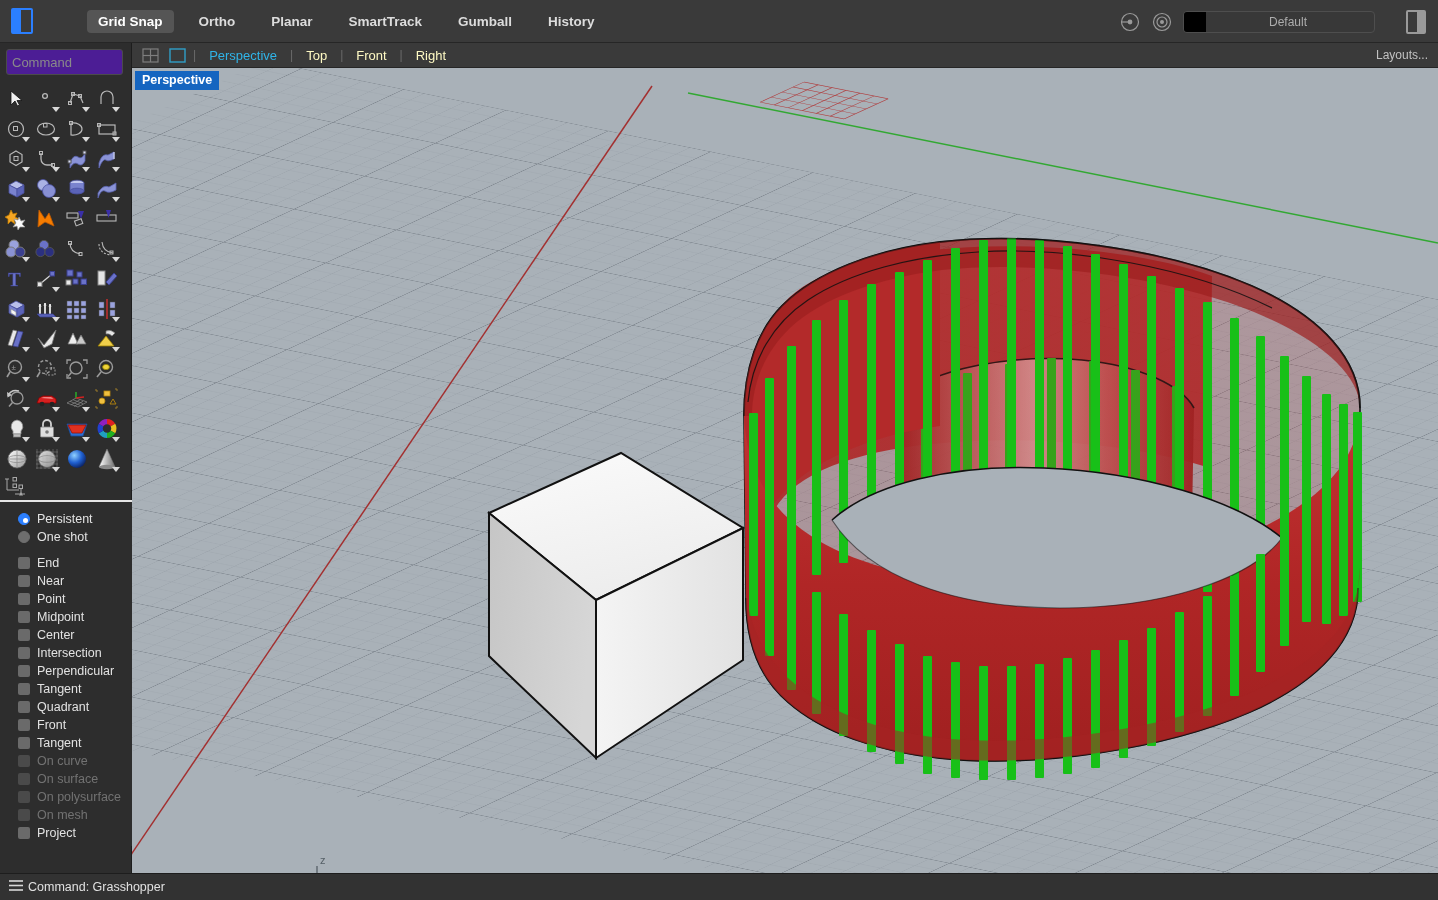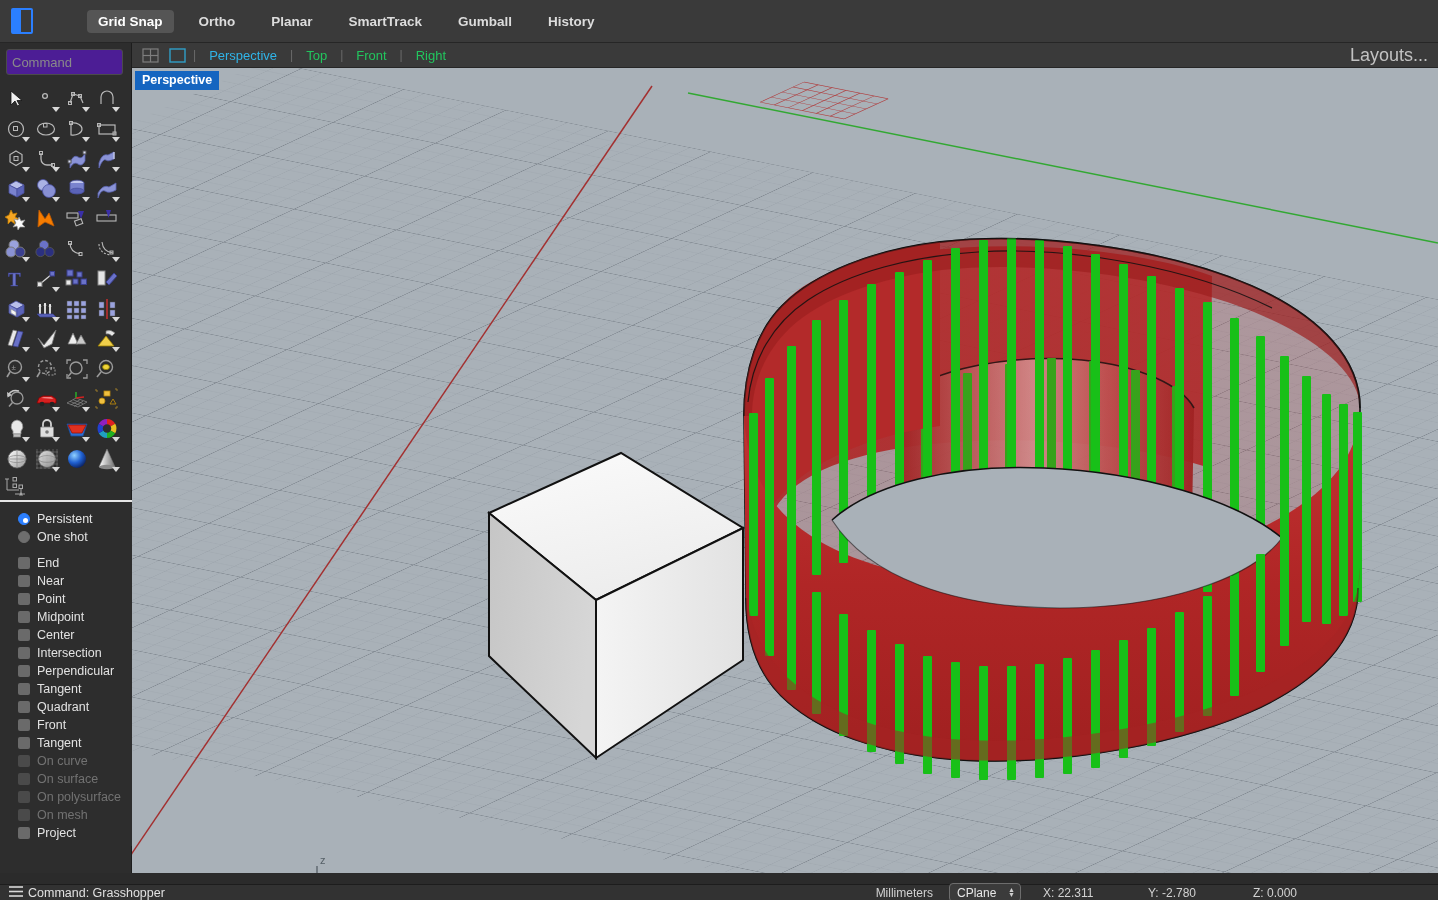--- a/index.html
+++ b/index.html
@@ -68,26 +68,26 @@
 
   
   .viewtabbar {
     position:absolute; left:132px; top:43px; width:1306px; height:25px;
     background:#3a3a3a; border-bottom:1px solid #262626;
     display:flex; align-items:center;
   }
   .vt-icon { width:17px; height:15px; margin-left:10px; cursor:pointer; }
   .vt-sep { color:#6a6a6a; font-size:12px; margin:0 7px; }
   .vt-tab {
-    font-size:13px; color:#22c55e; cursor:pointer; padding:0 6px;
+    font-size:13px; color:#fef9c3; cursor:pointer; padding:0 6px;
     white-space:nowrap;
   }
   .vt-tab.active { color:#30b4e8; }
   .layouts-btn {
-    position:absolute; right:10px; font-size:18px; color:#c2c2c2;
+    position:absolute; right:10px; font-size:12px; color:#c2c2c2;
     cursor:pointer;
   }
 
   
   .leftcol {
     position:absolute; left:0; top:43px; width:132px; height:830px;
     background:#2d2d2d; border-right:1px solid #1d1d1d;
   }
   .cmdwrap { padding:6px; }
   .cmdinput {
@@ -154,21 +154,21 @@
   }
   .vplabel {
     position:absolute; left:3px; top:3px; z-index:30;
     background:#1565c0; color:#ffffff;
     font-size:12.5px; font-weight:bold;
     padding:2px 7px 3px 7px; cursor:pointer;
   }
 
   
   .statusbar {
-    position:absolute; left:0; bottom:0; width:1438px; height:16px;
+    position:absolute; left:0; bottom:0; width:1438px; height:27px;
     background:#323232; border-top:1px solid #1d1d1d;
     display:flex; align-items:center;
   }
   .hamburger { margin-left:8px; cursor:pointer; }
   .cmdtext { font-size:12.5px; color:#e0e0e0; margin-left:4px; }
   .status-right {
     position:absolute; right:0; display:flex; align-items:center; height:27px;
   }
   .units { font-size:12px; color:#d2d2d2; margin-right:16px; }
   .cplane-sel {
@@ -195,20 +195,41 @@
     <div class="panel-toggle-left"></div>
     <div class="menu-items">
       <div class="menu-item active">Grid Snap</div>
       <div class="menu-item">Ortho</div>
       <div class="menu-item">Planar</div>
       <div class="menu-item">SmartTrack</div>
       <div class="menu-item">Gumball</div>
       <div class="menu-item">History</div>
     </div>
 
+    <div class="top-right-group">
+      <span class="circ-icon">
+        <svg width="22" height="22" viewBox="0 0 22 22">
+          <circle cx="11" cy="11" r="8.5" fill="none" stroke="#9a9a9a" stroke-width="1.2"></circle>
+          <line x1="2.5" y1="11" x2="11" y2="11" stroke="#9a9a9a" stroke-width="1.2"></line>
+          <circle cx="11" cy="11" r="2.4" fill="#9a9a9a"></circle>
+        </svg>
+      </span>
+      <span class="circ-icon">
+        <svg width="22" height="22" viewBox="0 0 22 22">
+          <circle cx="11" cy="11" r="8.5" fill="none" stroke="#9a9a9a" stroke-width="1.2"></circle>
+          <circle cx="11" cy="11" r="5" fill="none" stroke="#9a9a9a" stroke-width="1.2"></circle>
+          <circle cx="11" cy="11" r="2" fill="#9a9a9a"></circle>
+        </svg>
+      </span>
+      <div class="layer-box">
+        <div class="layer-swatch"></div>
+        <div class="layer-name">Default</div>
+      </div>
+      <div class="panel-toggle-right"></div>
+    </div>
   </div>
 
   <div class="viewtabbar">
     <span class="vt-icon">
       <svg width="17" height="15" viewBox="0 0 17 15">
         <rect x="1" y="1" width="15" height="13" fill="none" stroke="#7e7e7e" stroke-width="1.2"></rect>
         <line x1="8.5" y1="1" x2="8.5" y2="14" stroke="#7e7e7e" stroke-width="1.2"></line>
         <line x1="1" y1="7.5" x2="16" y2="7.5" stroke="#7e7e7e" stroke-width="1.2"></line>
       </svg>
     </span>
@@ -984,28 +1005,15 @@
       <svg width="16" height="13" viewBox="0 0 16 13">
         <g stroke="#d8d8d8" stroke-width="1.6">
             <line x1="1" y1="2" x2="15" y2="2"></line>
             <line x1="1" y1="6.5" x2="15" y2="6.5"></line>
             <line x1="1" y1="11" x2="15" y2="11"></line>
           </g>
       </svg>
     </span>
     <span class="cmdtext">Command: Grasshopper</span>
 
-    <div class="status-right">
-      <span class="units">Millimeters</span>
-      <div class="cplane-sel">
-        <span>CPlane</span>
-        <span class="spinner">
-            <i>▲</i>
-            <i>▼</i>
-          </span>
-      </div>
-      <span class="coord">X: 22.311</span>
-      <span class="coord">Y: -2.780</span>
-      <span class="coord last">Z: 0.000</span>
-    </div>
   </div>
 
 </div>
 
 </body></html>

